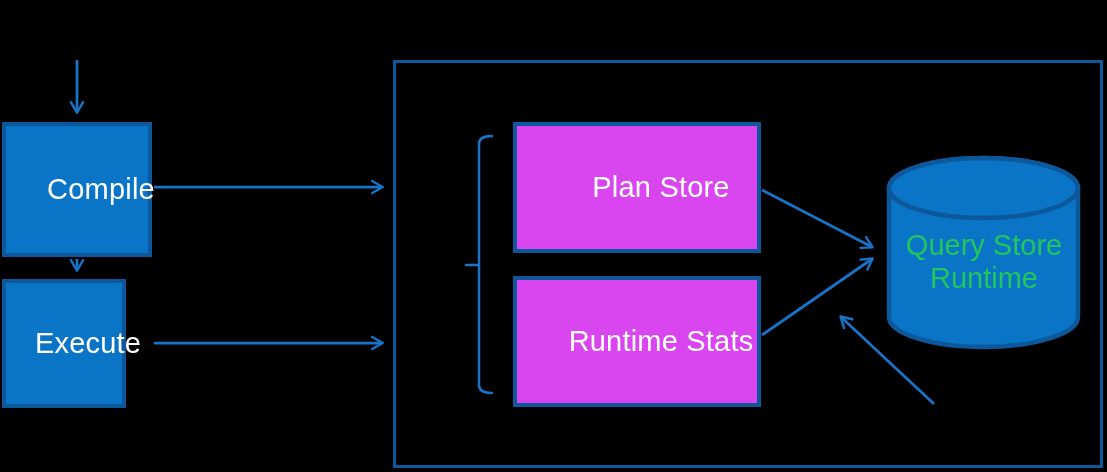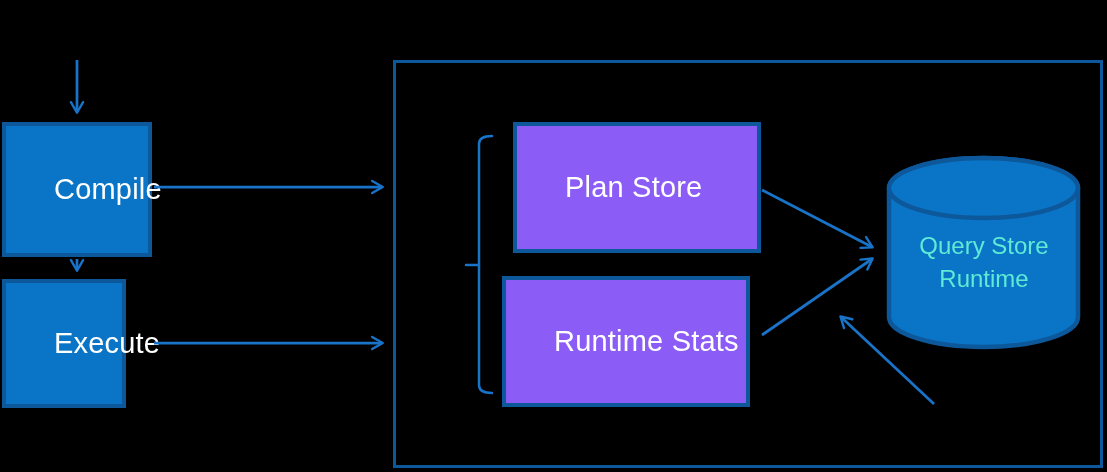--- a/index.html
+++ b/index.html
@@ -6,49 +6,49 @@
   #canvas{
     position:relative;
     width:1107px;height:472px;
     background:#000;
     overflow:hidden;
     font-family:"Liberation Sans", sans-serif;
   }
   .node{
     position:absolute;
     box-sizing:border-box;
-    display:flex;align-items:center;
+    display:flex;align-items:center;justify-content:center;
     color:#fff;
     font-size:29px;
     letter-spacing:0.2px;
     padding-left:48px;
   }
   .blue-node{
     background:#0a75c6;
     border:4px solid #0d589b;
   }
   .orange-node{
-    background:#8b5cf6;
+    background:#d946ef;
     border:4px solid #0d589b;
   }
   #compile-box{left:2px;top:122px;width:150px;height:135px;}
   #execute-box{left:2px;top:279px;width:124px;height:129px;}
   #outer-box{
     position:absolute;box-sizing:border-box;
     left:393px;top:60px;width:710px;height:408px;
     border:3px solid #0d589b;background:transparent;
   }
   #plan-store-box{left:513px;top:122px;width:248px;height:131px;}
-  #runtime-stats-box{left:502px;top:276px;width:248px;height:131px;}
+  #runtime-stats-box{left:513px;top:276px;width:248px;height:131px;}
   #svg-layer{position:absolute;left:0;top:0;width:1107px;height:472px;}
   #cylinder-label{
     position:absolute;
     left:889px;top:229px;width:190px;
-    text-align:center;color:#5eead4;
-    font-size:24px;line-height:33px;
+    text-align:center;color:#22c55e;
+    font-size:29px;line-height:33px;
   }
   #cylinder-label span{display:block;}
 </style>
 </head>
 <body>
 
 <div id="canvas">
 
   <div id="outer-box"></div>
 

